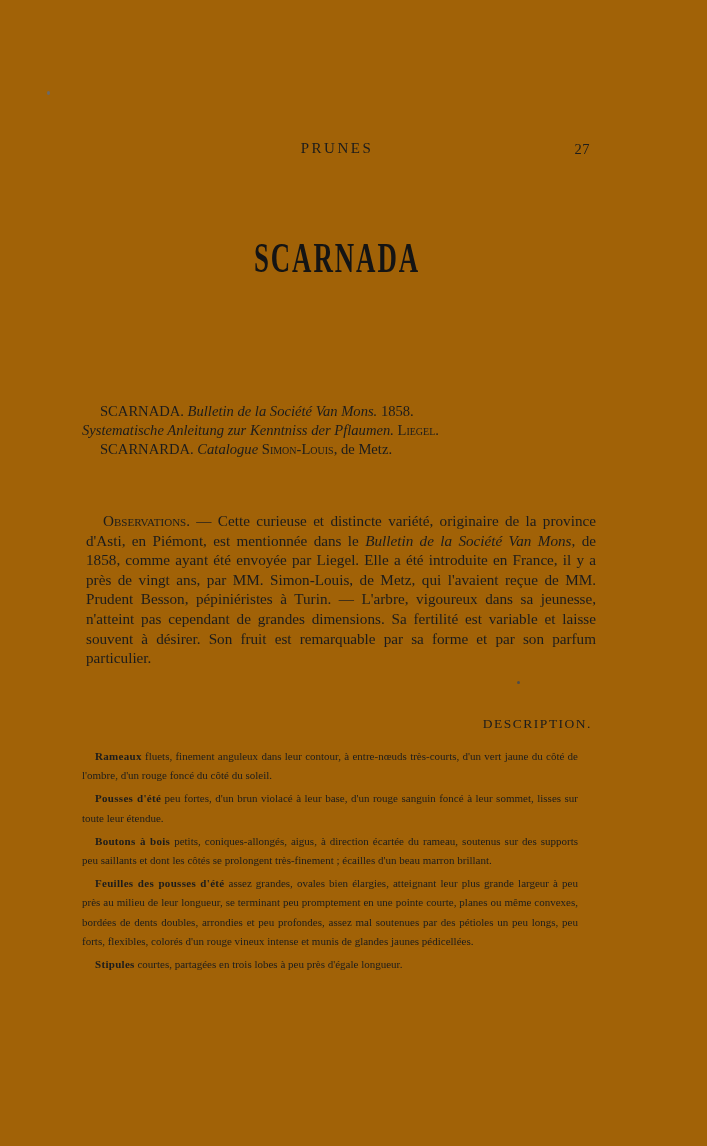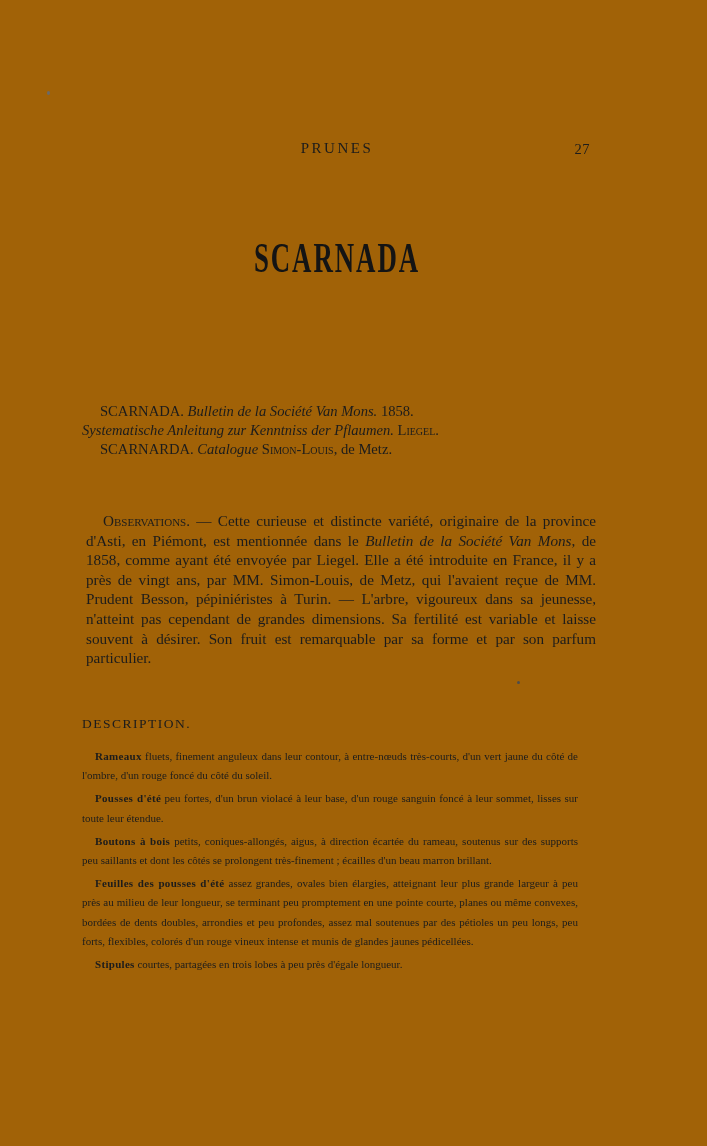--- a/index.html
+++ b/index.html
@@ -88,21 +88,21 @@
     text-indent: 17px;
   }
 
   
   .desc-head {
     position: absolute;
     left: 82px;
     top: 716px;
     width: 510px;
     margin: 0;
-    text-align: left;
+    text-align: right;
     font-size: 13.5px;
     font-weight: normal;
     letter-spacing: 1.5px;
   }
   .description {
     position: absolute;
     left: 82px;
     top: 747px;
     width: 510px;
   }

